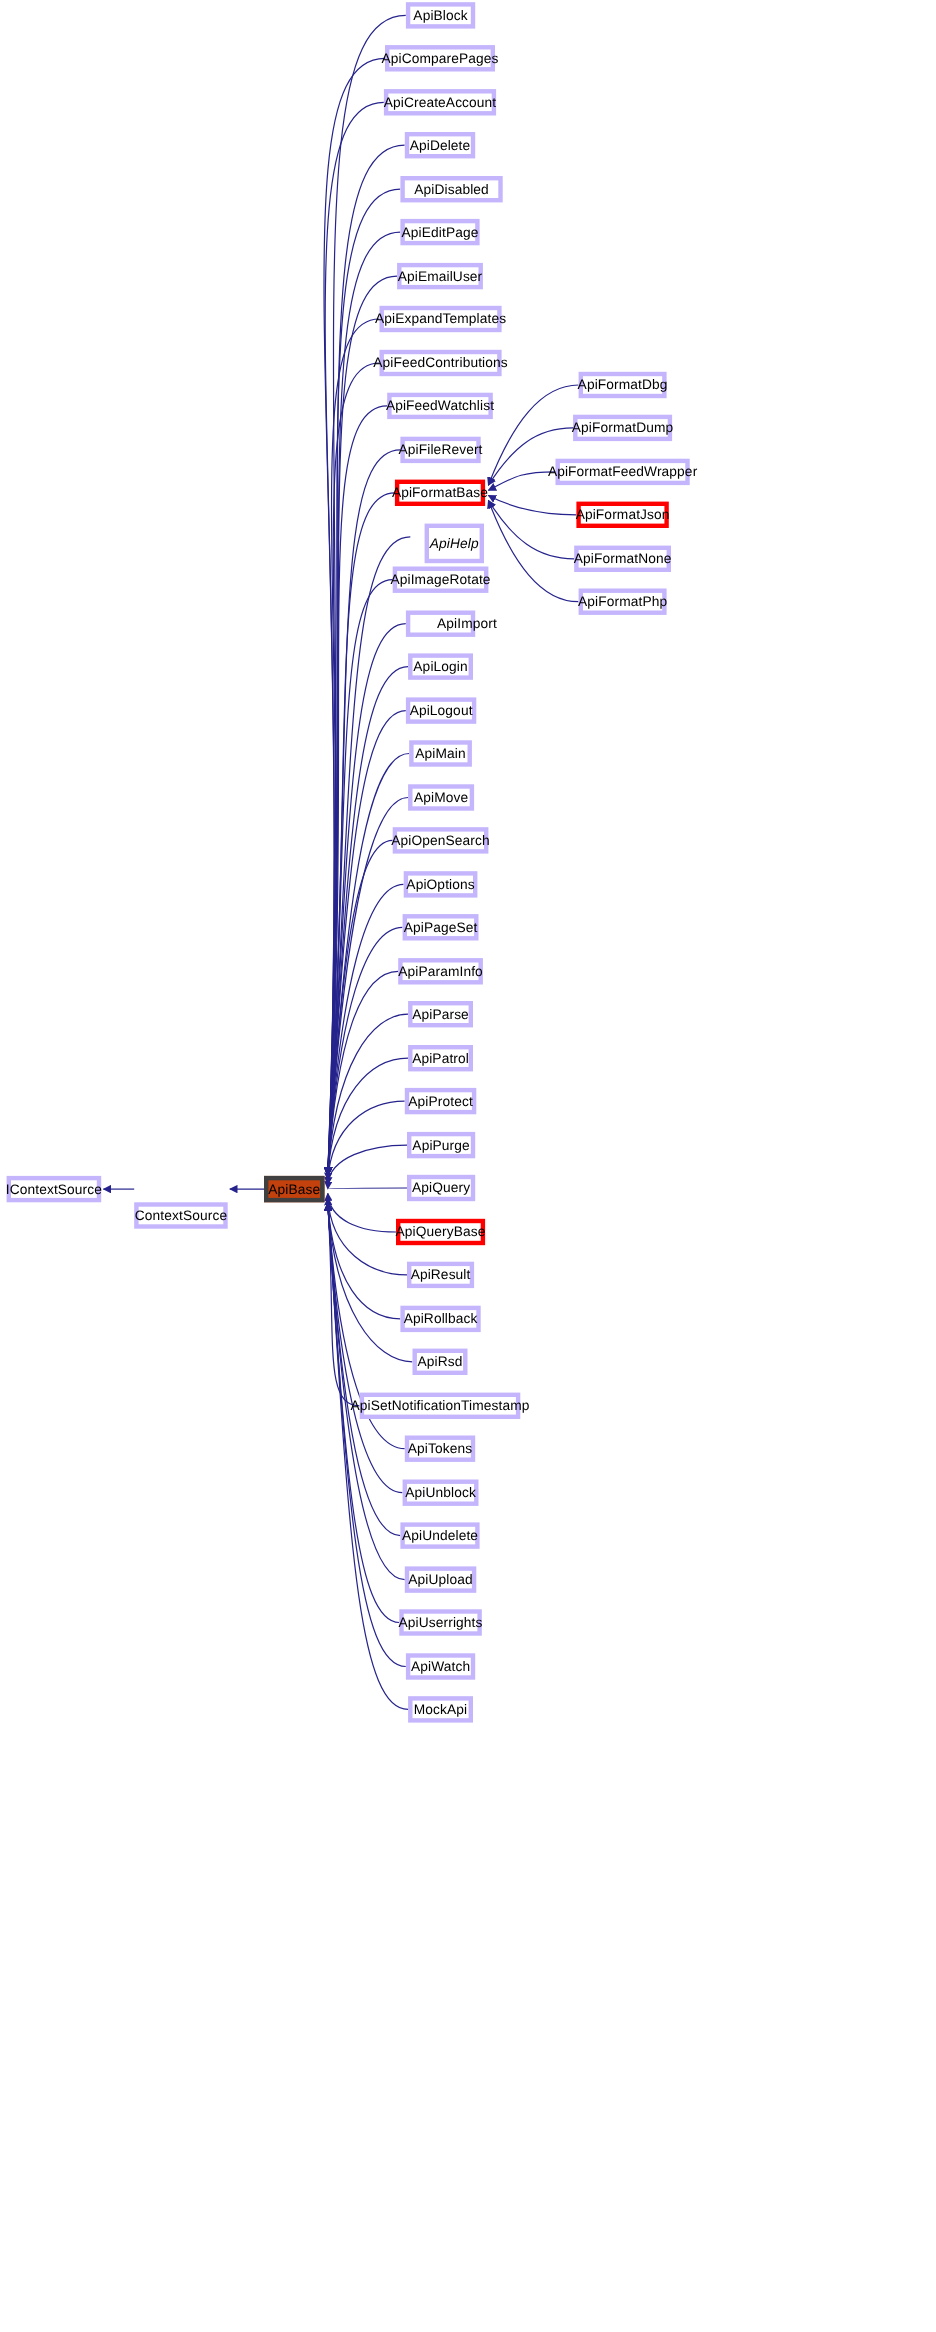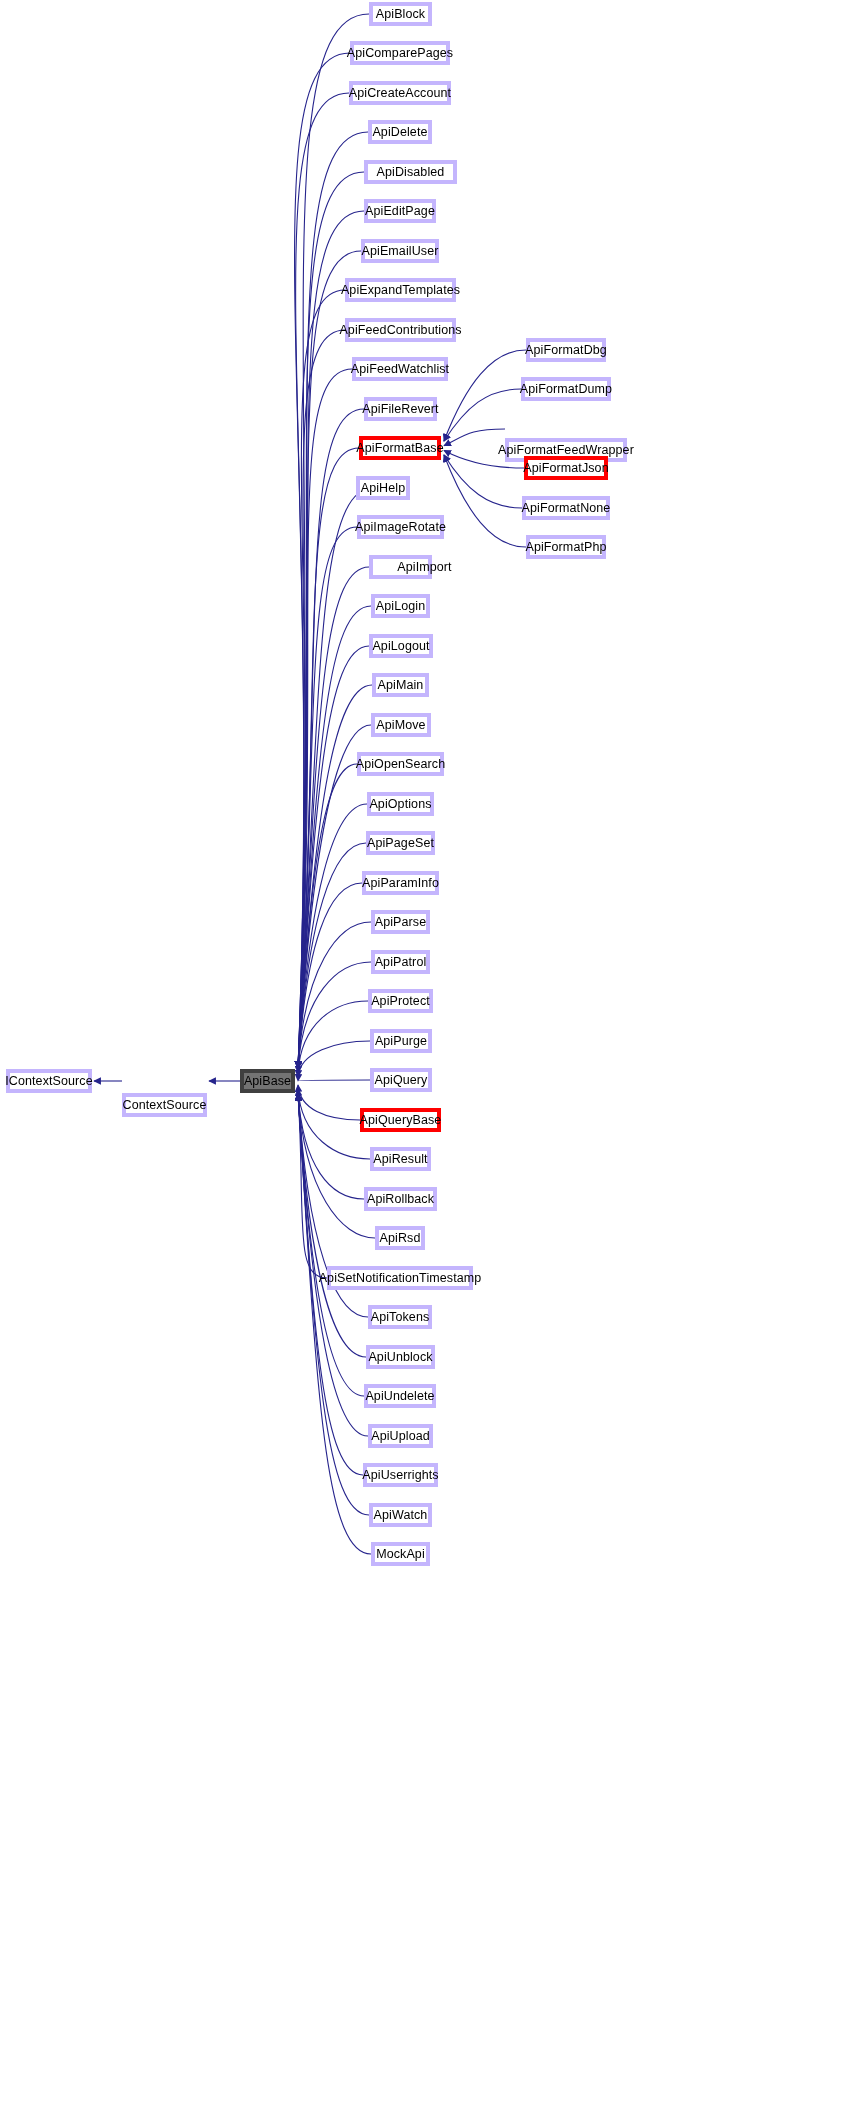--- a/index.html
+++ b/index.html
@@ -40,21 +40,21 @@
     display: flex;
     align-items: center;
     justify-content: center;
     white-space: nowrap;
     letter-spacing: 0.1px;
   }
   .node.red {
     border-color: #ff0000;
   }
   .node.filled {
-    background: #737373;
+    background: #c2410c;
     border-color: #404040;
   }
 </style>
 </head>
 <body>
 
 <div id="graph">
   <svg class="edge-layer" viewBox="0 0 851 2120" width="851" height="2120" xmlns="http://www.w3.org/2000/svg">
     <defs>
       <marker id="arr" viewBox="0 0 10 10" refX="9" refY="5" markerWidth="7" markerHeight="7" orient="auto-start-reverse">
@@ -151,21 +151,21 @@
       </div>
       <div class="node" style="left: 352px; top: 357px; width: 96px; height: 24px;">
         <span>ApiFeedWatchlist</span>
       </div>
       <div class="node" style="left: 364px; top: 397px; width: 73px; height: 24px;">
         <span>ApiFileRevert</span>
       </div>
       <div class="node red" style="left: 359px; top: 436px; width: 82px; height: 24px;">
         <span>ApiFormatBase</span>
       </div>
-      <div class="node" style="left: 356px; top: 476px; width: 54px; height: 24px;">
+      <div class="node" style="left: 386px; top: 476px; width: 54px; height: 36px; font-style: italic;">
         <span>ApiHelp</span>
       </div>
       <div class="node" style="left: 357px; top: 515px; width: 87px; height: 24px;">
         <span>ApiImageRotate</span>
       </div>
       <div class="node" style="left: 369px; top: 555px; width: 63px; height: 24px; padding-left: 48px;">
         <span>ApiImport</span>
       </div>
       <div class="node" style="left: 371px; top: 594px; width: 59px; height: 24px;">
         <span>ApiLogin</span>
@@ -241,21 +241,21 @@
       </div>
       <div class="node" style="left: 371px; top: 1542px; width: 59px; height: 24px;">
         <span>MockApi</span>
       </div>
       <div class="node" style="left: 526px; top: 338px; width: 80px; height: 24px;">
         <span>ApiFormatDbg</span>
       </div>
       <div class="node" style="left: 521px; top: 377px; width: 90px; height: 24px;">
         <span>ApiFormatDump</span>
       </div>
-      <div class="node" style="left: 505px; top: 438px; width: 122px; height: 24px;">
+      <div class="node" style="left: 505px; top: 417px; width: 122px; height: 24px;">
         <span>ApiFormatFeedWrapper</span>
       </div>
       <div class="node red" style="left: 524px; top: 456px; width: 84px; height: 24px;">
         <span>ApiFormatJson</span>
       </div>
       <div class="node" style="left: 522px; top: 496px; width: 88px; height: 24px;">
         <span>ApiFormatNone</span>
       </div>
       <div class="node" style="left: 526px; top: 535px; width: 80px; height: 24px;">
         <span>ApiFormatPhp</span>

